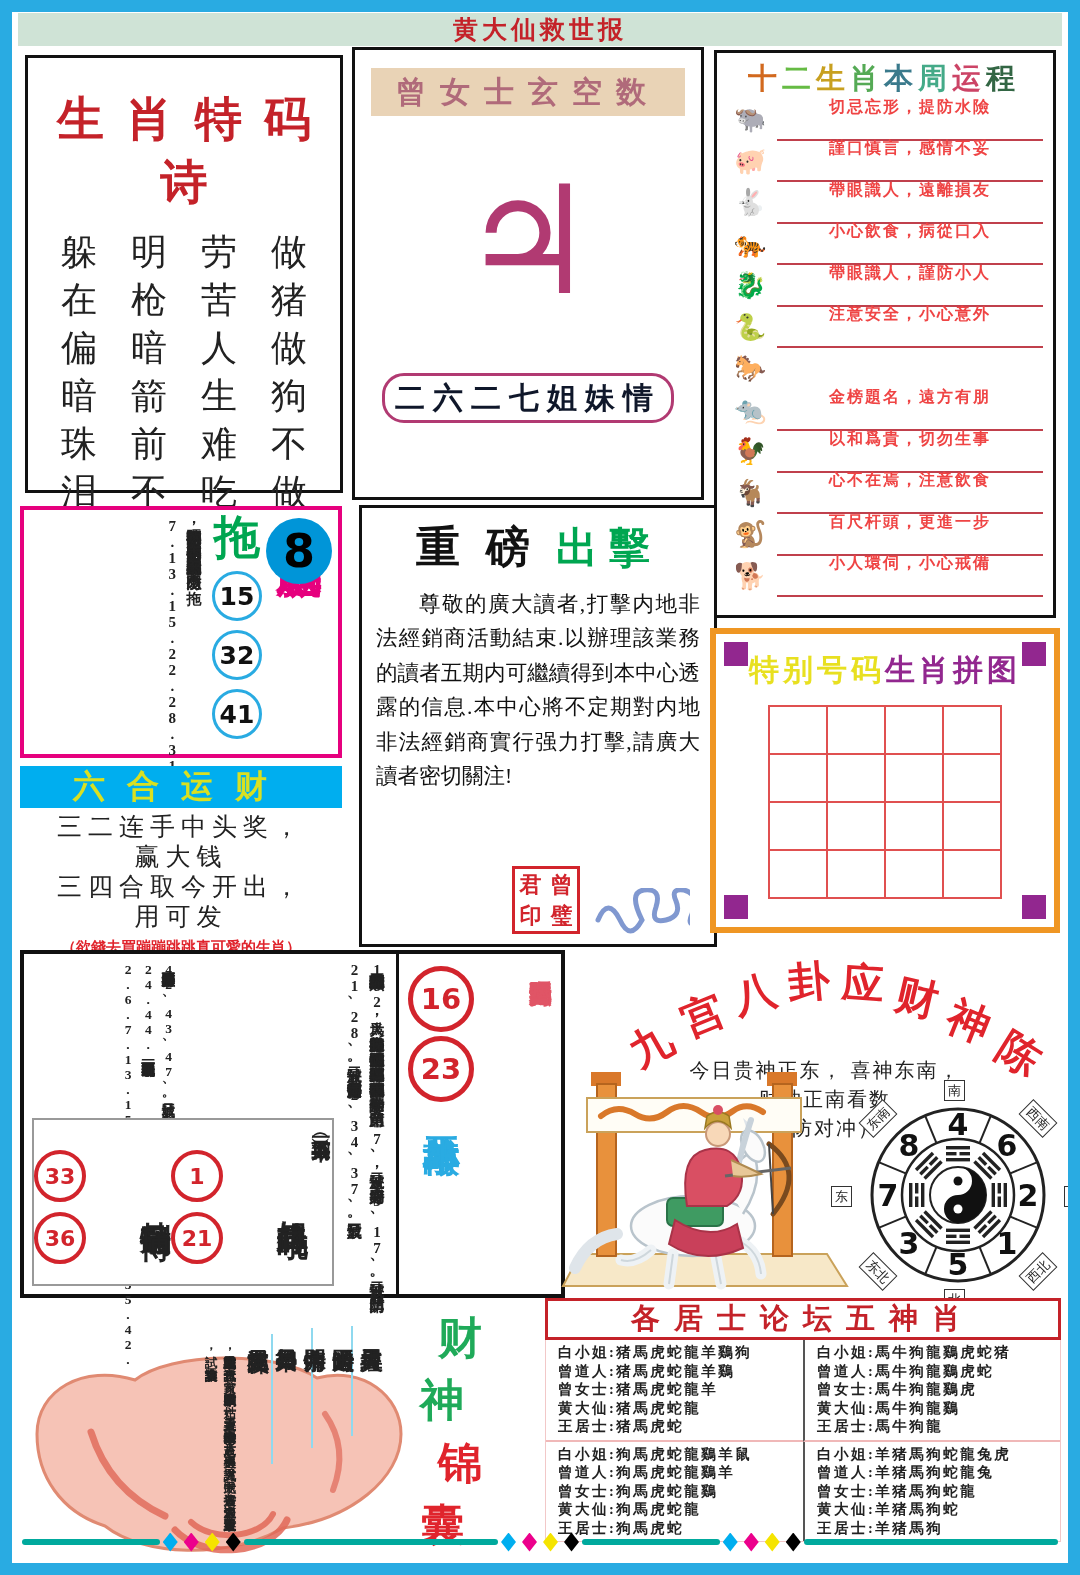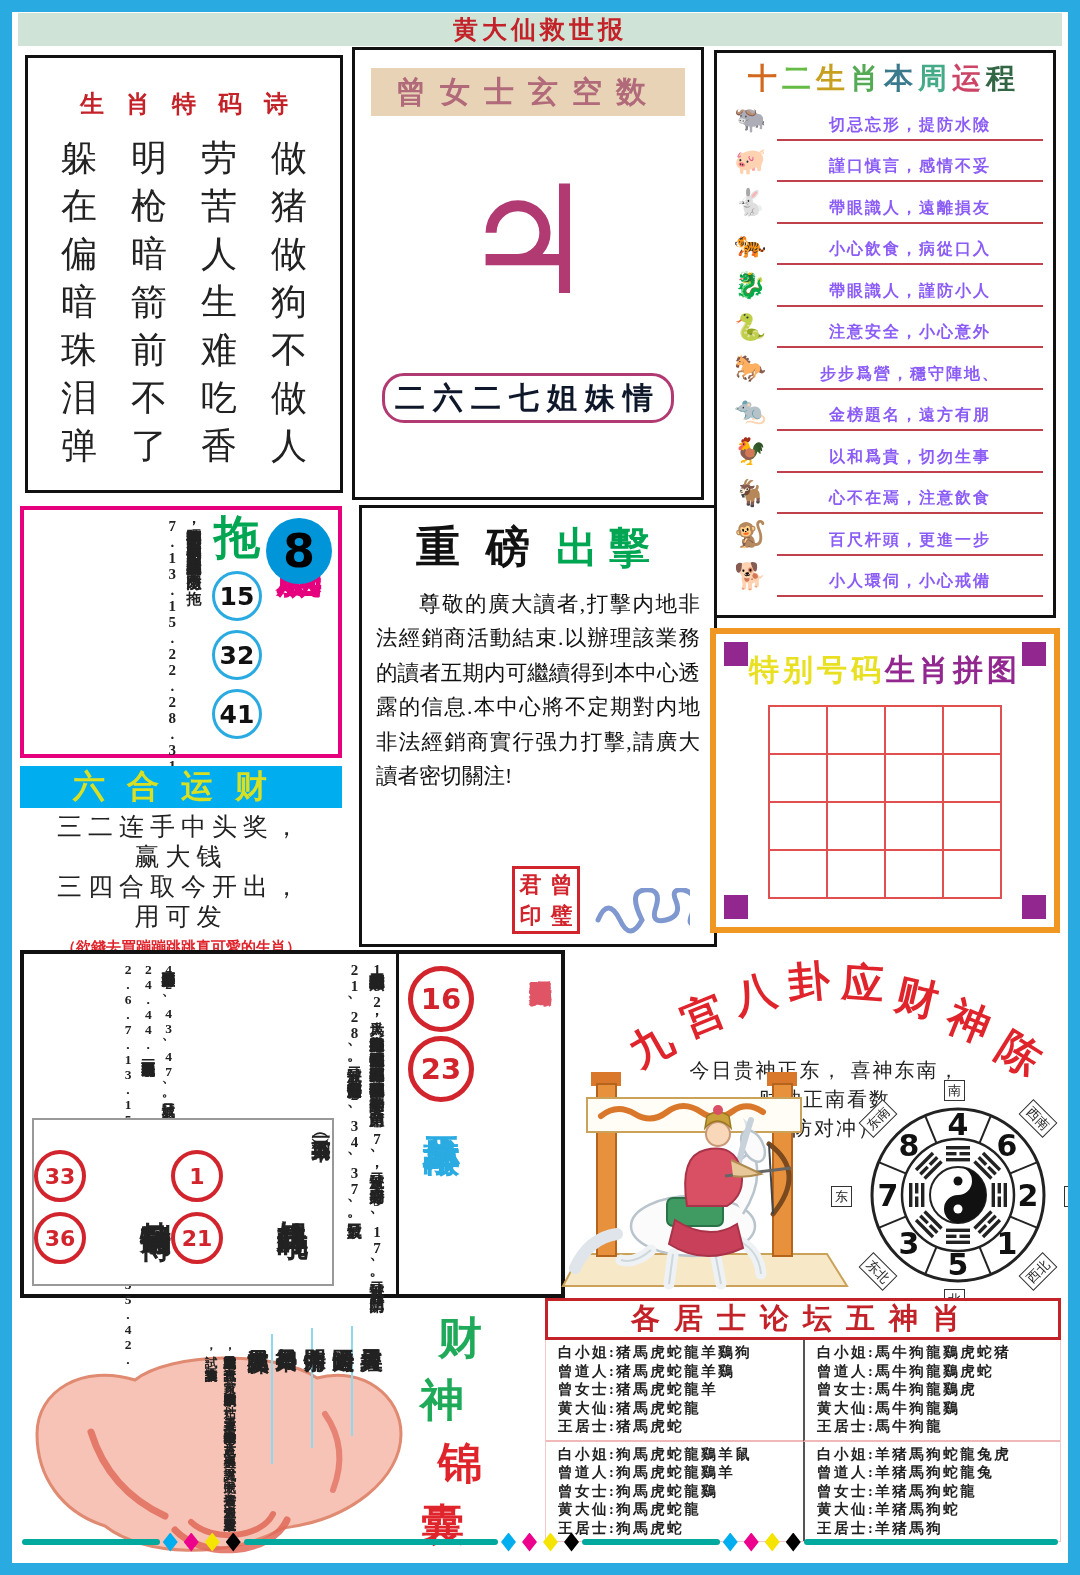--- a/index.html
+++ b/index.html
@@ -9,38 +9,38 @@
   .abs{position:absolute;}
   
   .hdr{left:18px;top:13px;width:1044px;height:33px;background:#cfe3d6;
        display:flex;align-items:center;justify-content:center;}
   .hdr-title{color:#c42229;font-size:25px;font-weight:bold;letter-spacing:4px;}
   
   .panel{background:#fff;border:3px solid #111;box-sizing:border-box;}
   .vrl{writing-mode:vertical-rl;text-orientation:upright;}
   
   .poem{left:25px;top:55px;width:318px;height:438px;border-width:3.5px;}
-  .poem-title{margin-top:30px;text-align:center;color:#c42229;font-size:24px;font-weight:bold;letter-spacing:22px;margin-right:-22px;}
+  .poem-title{margin-top:30px;text-align:center;color:#c42229;font-size:47px;font-weight:bold;letter-spacing:22px;margin-right:-22px;}
   .poem-rows{margin-top:16px;display:flex;flex-direction:column;gap:3px;}
   .poem-row{font-size:36px;line-height:45px;text-align:center;letter-spacing:34px;margin-right:-34px;color:#222;}
   
   .xk{left:352px;top:47px;width:352px;height:453px;}
   .xk-banner{margin:18px 16px 0 16px;height:48px;background:#e9d3b6;display:flex;align-items:center;justify-content:center;
              color:#b06a7a;font-size:30px;font-weight:bold;letter-spacing:14px;}
   .xk-symbol{height:250px;display:flex;align-items:center;justify-content:center;color:#b13a72;
              font-size:150px;font-family:"DejaVu Sans", sans-serif;}
   .xk-badge{margin:7px auto 0 auto;width:286px;height:44px;border:3px solid #b13a72;border-radius:22px;
             display:flex;align-items:center;justify-content:center;color:#0f172a;font-size:30px;font-weight:bold;letter-spacing:8px;}
   
   .zw{left:714px;top:50px;width:342px;height:568px;border-width:3.5px;padding:4px 10px 0 8px;}
   .zw-title{text-align:center;font-size:29px;font-weight:bold;letter-spacing:5px;margin-top:2px;}
   .zw-row{display:flex;height:41.5px;}
   .zw-icon{width:52px;font-size:26px;display:flex;align-items:center;justify-content:center;}
   .zw-right{flex:1;border-bottom:2px solid #c0404c;display:flex;align-items:flex-end;justify-content:center;
-            padding-bottom:3px;font-size:16px;font-weight:bold;letter-spacing:2px;color:#8b5cf6;}
+            padding-bottom:21px;font-size:16px;font-weight:bold;letter-spacing:2px;color:#ef4444;}
   
   .tuo{left:20px;top:506px;width:322px;height:252px;border:4px solid #e6007e;box-sizing:border-box;background:#fff;}
   .tuo-body{position:absolute;left:10px;top:8px;height:228px;width:170px;
             font-size:15px;font-weight:bold;line-height:1.45;color:#222;}
   .tuo-right{position:absolute;right:6px;top:4px;display:flex;}
   .tuo-col{display:flex;flex-direction:column;align-items:center;margin-right:4px;}
   .tuo-char{color:#00a651;font-size:46px;font-weight:bold;line-height:1.05;}
   .ncirc{width:44px;height:44px;border:3.5px solid #29abe2;border-radius:50%;display:flex;align-items:center;justify-content:center;
          font-size:25px;font-weight:bold;color:#111;font-family:"DejaVu Sans", sans-serif;margin-top:9px;background:#fff;}
   .title-col{display:flex;flex-direction:column;align-items:center;}
@@ -191,21 +191,20 @@
   <div class="zw-row">
       <span class="zw-icon">🐉</span>
       <span class="zw-right">帶眼識人，謹防小人</span>
     </div>
   <div class="zw-row">
       <span class="zw-icon">🐍</span>
       <span class="zw-right">注意安全，小心意外</span>
     </div>
   <div class="zw-row">
       <span class="zw-icon">🐎</span>
-      <span class="zw-right">步步爲營，穩守陣地、</span>
     </div>
   <div class="zw-row">
       <span class="zw-icon">🐀</span>
       <span class="zw-right">金榜題名，遠方有朋</span>
     </div>
   <div class="zw-row">
       <span class="zw-icon">🐓</span>
       <span class="zw-right">以和爲貴，切勿生事</span>
     </div>
   <div class="zw-row">

